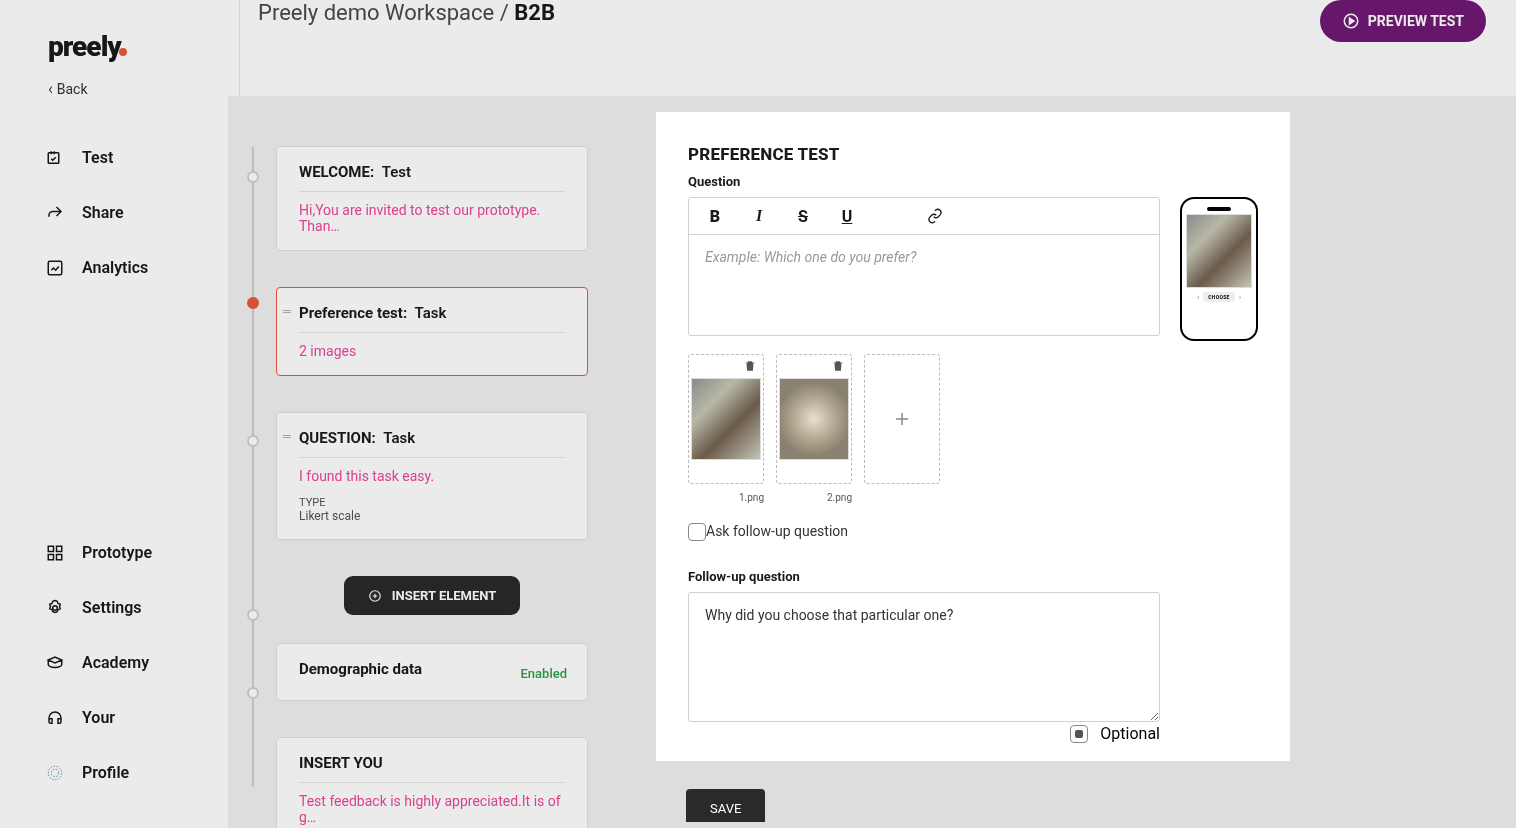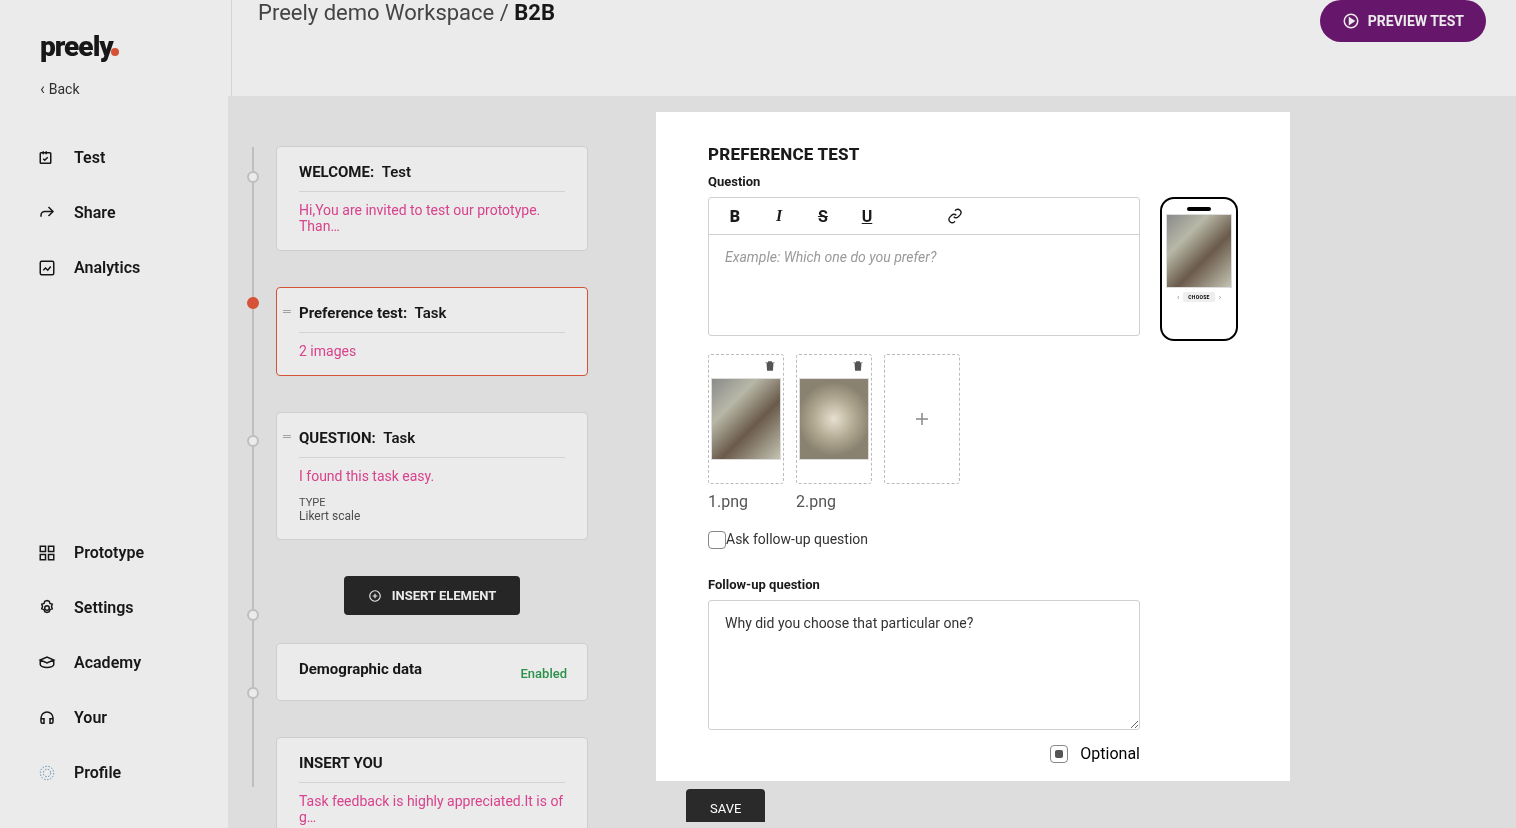--- a/index.html
+++ b/index.html
@@ -1,18 +1,18 @@
 <!DOCTYPE html>
 <html><head>
 <meta charset="utf-8">
 <style>
 *{box-sizing:border-box;margin:0;padding:0;font-family:-apple-system,BlinkMacSystemFont,"Segoe UI",Roboto,Arial,sans-serif}
 body{width:1516px;height:828px;background:#fff;overflow:hidden;position:relative}
 .overlay{position:absolute;inset:0;background:rgba(0,0,0,0.08);z-index:5;pointer-events:none}
-.sidebar{position:absolute;left:4px;top:0;width:228px;height:100%;background:#fff;border-right:1px solid #e5e5e5;padding:20px 0;z-index:1}
+.sidebar{position:absolute;left:12px;top:0;width:228px;height:100%;background:#fff;border-right:1px solid #e5e5e5;padding:20px 0;z-index:1}
 .logo{font-size:28px;font-weight:900;color:#1a1a1a;padding:10px 36px 4px;letter-spacing:-1px}
 .logo .dot{width:8px;height:8px;background:#e85a3b;border-radius:50%;display:inline-block;margin-left:-2px;vertical-align:baseline}
 .back{padding:12px 36px 24px;font-size:14px;color:#333;cursor:pointer}
 .back::before{content:"‹ ";font-size:16px}
 .nav-group{padding:8px 0}
 .nav-item{display:flex;align-items:center;gap:18px;padding:18px 34px;font-size:16px;font-weight:600;color:#1a1a1a;cursor:pointer}
 .bottom-nav{position:absolute;bottom:20px;left:0;right:0}
 .nav-icon{width:18px;height:18px;display:flex;align-items:center;justify-content:center}
 
 .topbar{position:absolute;left:228px;top:0;right:0;height:72px;display:flex;align-items:flex-start;justify-content:space-between;padding:0 30px;z-index:1}
@@ -28,50 +28,50 @@
 .card{background:#fff;border:1px solid #e0e0e0;border-radius:4px;padding:16px 22px;margin-bottom:36px;position:relative}
 .card.active{border:1.5px solid #e85a3b}
 .card-title{font-size:15px;font-weight:700;color:#1a1a1a;margin-bottom:6px}
 .card-title .light{font-weight:600}
 .card hr{border:none;border-top:1px solid #e5e5e5;margin:10px 0}
 .card-body{font-size:14px;color:#ec4899}
 .drag-handle{position:absolute;left:6px;top:18px;color:#999;font-size:11px;line-height:1}
 .card-meta{font-size:12px;color:#555;margin-top:12px}
 .card-meta .lbl{font-size:11px}
 .enabled-badge{position:absolute;right:20px;top:22px;color:#2e9e4f;font-size:13px;font-weight:500}
-.insert-btn{background:#2a2a2a;color:#fff;border:none;border-radius:4px;padding:12px 24px;font-size:13px;font-weight:700;display:flex;align-items:center;gap:10px;margin:0 auto 28px;cursor:pointer}
+.insert-btn{background:#2a2a2a;color:#fff;border:none;border-radius:9px;padding:12px 24px;font-size:13px;font-weight:700;display:flex;align-items:center;gap:10px;margin:0 auto 28px;cursor:pointer}
 
 .panel{position:absolute;left:656px;top:112px;width:634px;background:#fff;z-index:20;padding:32px 0 0 0}
-.panel-inner{padding:0 52px}
+.panel-inner{padding:0 32px}
 .panel h2{font-size:17px;font-weight:800;color:#1a1a1a;margin-bottom:10px;letter-spacing:0.2px}
 .panel-label{font-size:13px;font-weight:700;color:#1a1a1a;margin-bottom:8px}
 .editor{border:1px solid #d0d0d0;border-radius:3px;margin-bottom:18px}
 .toolbar{display:flex;align-items:center;gap:24px;padding:8px 16px;border-bottom:1px solid #d0d0d0}
 .tool-btn{width:20px;height:20px;display:flex;align-items:center;justify-content:center;cursor:pointer;font-weight:700;color:#1a1a1a}
 .editor-body{padding:14px 16px;min-height:100px;font-size:14px;color:#999;font-style:italic}
 .preview-device{position:absolute;right:32px;top:94px;width:78px;height:144px;border:2.5px solid #000;border-radius:14px;background:#fff;padding:8px 4px}
 .preview-device .notch{width:24px;height:4px;background:#000;border-radius:3px;margin:0 auto 3px}
 .preview-device .screen-img{width:100%;height:74px;margin-bottom:4px}
 .preview-device .choose-row{display:flex;align-items:center;justify-content:center;gap:4px;font-size:6px}
 .preview-device .choose-btn{background:#eee;padding:2px 5px;border-radius:2px;font-size:5px;font-weight:700;letter-spacing:0.3px}
 .preview-device .arrow{font-size:8px;color:#888}
 
 .images-row{display:flex;gap:12px;margin-bottom:8px}
 .img-slot{width:76px;height:130px;border:1px dashed #bbb;border-radius:3px;position:relative;display:flex;align-items:center;justify-content:center;background:#fff}
 .img-slot .trash{position:absolute;top:4px;right:6px;cursor:pointer;color:#555;z-index:2}
 .img-thumb{width:70px;height:82px}
 .img-slot.add{cursor:pointer;color:#888}
 .img-names{display:flex;gap:12px;margin-bottom:20px}
-.img-names span{width:76px;text-align:left;font-size:16px;color:#555}
+.img-names span{width:76px;text-align:right;font-size:10px;color:#555}
 
 .checkbox-row{display:flex;gap:0;margin-bottom:28px}
 .checkbox{width:18px;height:18px;border:1.5px solid #888;border-radius:4px;cursor:pointer;display:flex;align-items:center;justify-content:center}
 .checkbox.filled::after{content:"";width:8px;height:8px;background:#555;border-radius:2px}
 .checkbox-row label{font-size:14px;color:#333}
-.followup{border:1px solid #d0d0d0;border-radius:3px;padding:14px 16px;min-height:130px;font-size:14px;color:#333;margin-bottom:14px;resize:both;overflow:auto}
+.followup{border:1px solid #d0d0d0;border-radius:3px;padding:14px 16px;min-height:130px;font-size:14px;color:#333;margin-bottom:2px;resize:both;overflow:auto}
 .optional-row{display:flex;justify-content:flex-end;align-items:center;gap:12px;padding-bottom:18px}
 .save-btn-visible{position:absolute;left:686px;bottom:6px;background:#2a2a2a;color:#fff;border:none;border-radius:4px 4px 0 0;padding:12px 24px 6px;font-size:13px;font-weight:400;cursor:pointer;z-index:20}
 
 
 svg{display:block}
 
 
 .fake-img{width:100%;height:100%;background:linear-gradient(135deg,#8a8a8a 0%,#b8b8a8 30%,#6a5a4a 60%,#c4c4b4 100%);border:1px solid #ddd}
 .fake-img2{width:100%;height:100%;background:radial-gradient(circle at 50% 50%,#e8e0d0 0%,#b0a890 40%,#8a8270 70%);border:1px solid #ddd}
 </style>
@@ -224,21 +224,21 @@
     </button>
 
     <div class="card">
       <div class="card-title">Demographic data</div>
       <div class="enabled-badge">Enabled</div>
     </div>
 
     <div class="card">
       <div class="card-title">INSERT YOU</div>
       <hr>
-      <div class="card-body">Task feedback is highly appreciated.It is of g…</div>
+      <div class="card-body">Test feedback is highly appreciated.It is of g…</div>
     </div>
   </div>
 </div>
 
 <div class="overlay"></div>
 
 <div class="panel">
   <div class="panel-inner">
     <h2>PREFERENCE TEST</h2>
     <div class="panel-label">Question</div>

